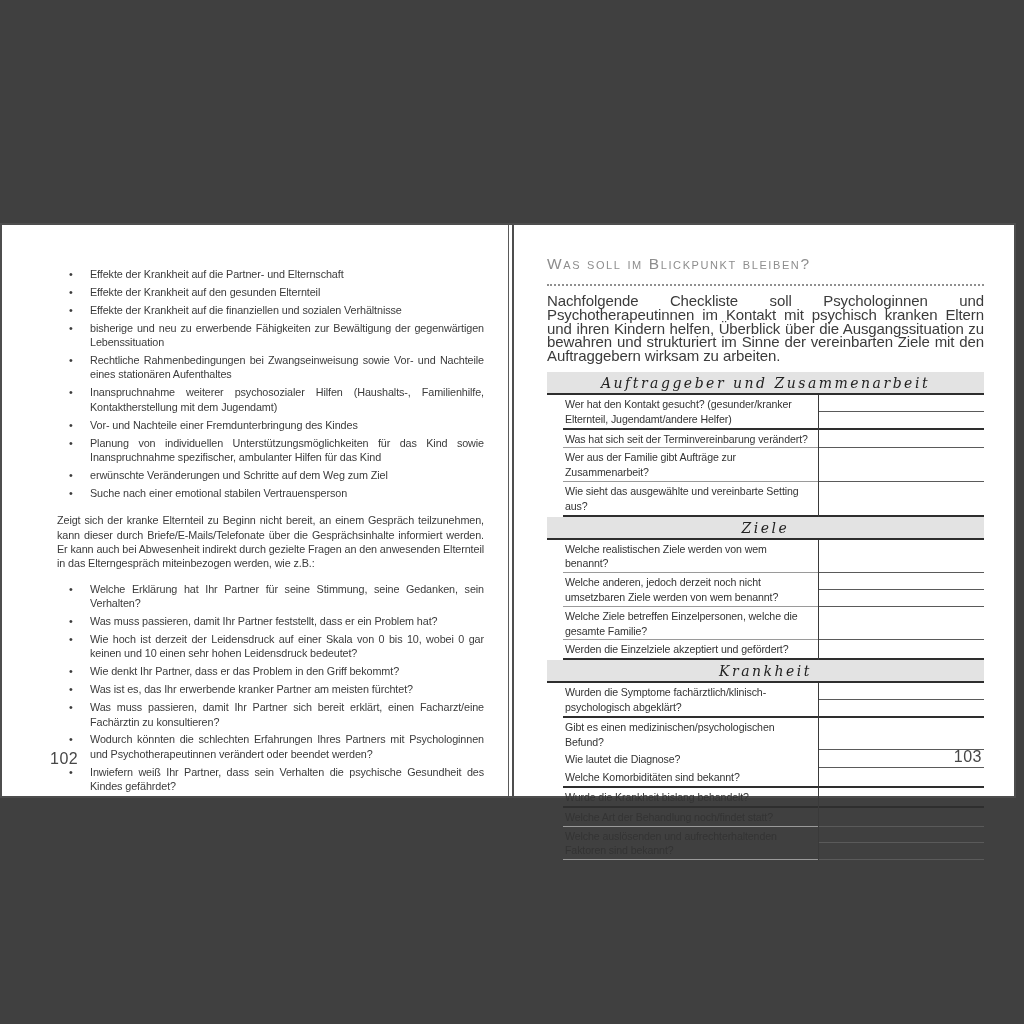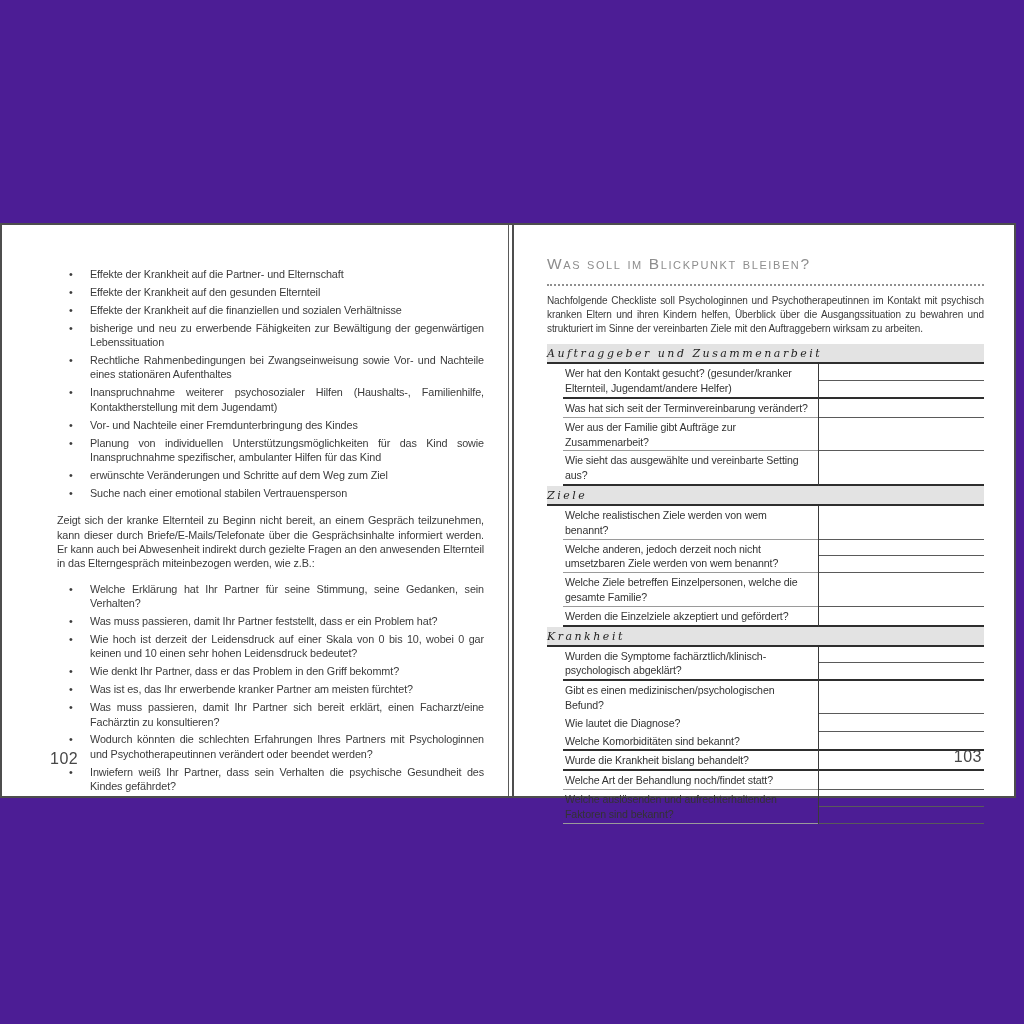--- a/index.html
+++ b/index.html
@@ -2,21 +2,21 @@
 <html><head>
 <meta charset="utf-8">
 <style>
   html, body {
     margin: 0; padding: 0;
     width: 1024px; height: 1024px;
     background: #ffffff;
     overflow: hidden;
     font-family: "Liberation Sans", "DejaVu Sans", sans-serif;
   }
-  .canvas { position: relative; width: 1024px; height: 1024px; background: #4c1d95; }
+  .canvas { position: relative; width: 1024px; height: 1024px; background: #404040; }
 
   
   .spread {
     position: absolute;
     left: 0; top: 223px;
     width: 1012px; height: 571px;
     border: 2px solid #4d4d4d;
     background: #fff;
     display: flex;
   }
@@ -38,31 +38,32 @@
 
   
   .chapter-title {
     margin: 0 0 11px 0;
     font-size: 15.5px; font-weight: 400;
     font-variant: small-caps;
     letter-spacing: 1.6px;
     color: #8d8d8d;
   }
   .dotted-rule { height: 0; border-top: 2px dotted #8f8f8f; margin: 0 0 8px 0; }
-  .intro { margin: 0 0 9px 0; font-size: 10px; line-height: 13.8px; color: #3b3b3b; text-align: justify; letter-spacing: -0.1px; }
+  .intro { margin: 0 0 9px 0; font-size: 15px; line-height: 13.8px; color: #3b3b3b; text-align: justify; letter-spacing: -0.1px; }
 
   
   .ck-table { width: 100%; }
   .bar {
     background: #e3e3e3;
     border-bottom: 2px solid #2e2e2e;
+    text-align: center;
     padding: 3px 0 2px 0;
     font-family: "DejaVu Serif", serif;
     font-style: italic;
-    font-size: 11px;
+    font-size: 14px;
     letter-spacing: 2.5px;
     color: #222;
   }
   .row { display: flex; align-items: stretch; }
   .row .q {
     width: 60.5%;
     box-sizing: border-box;
     padding: 2px 8px 1px 2px;
     font-size: 10.6px;
     line-height: 14.8px;

